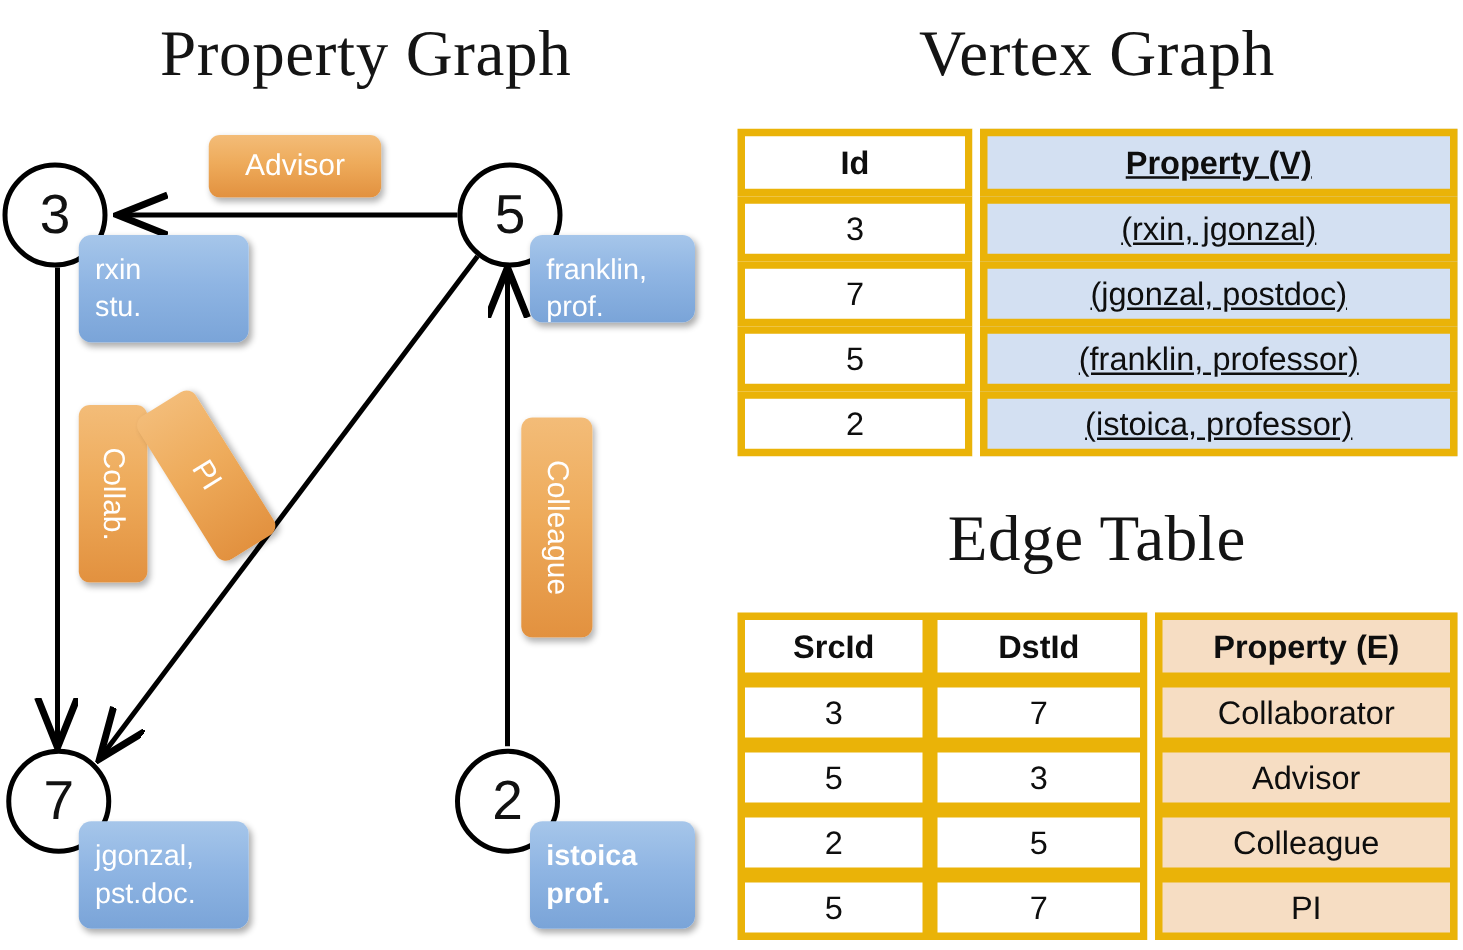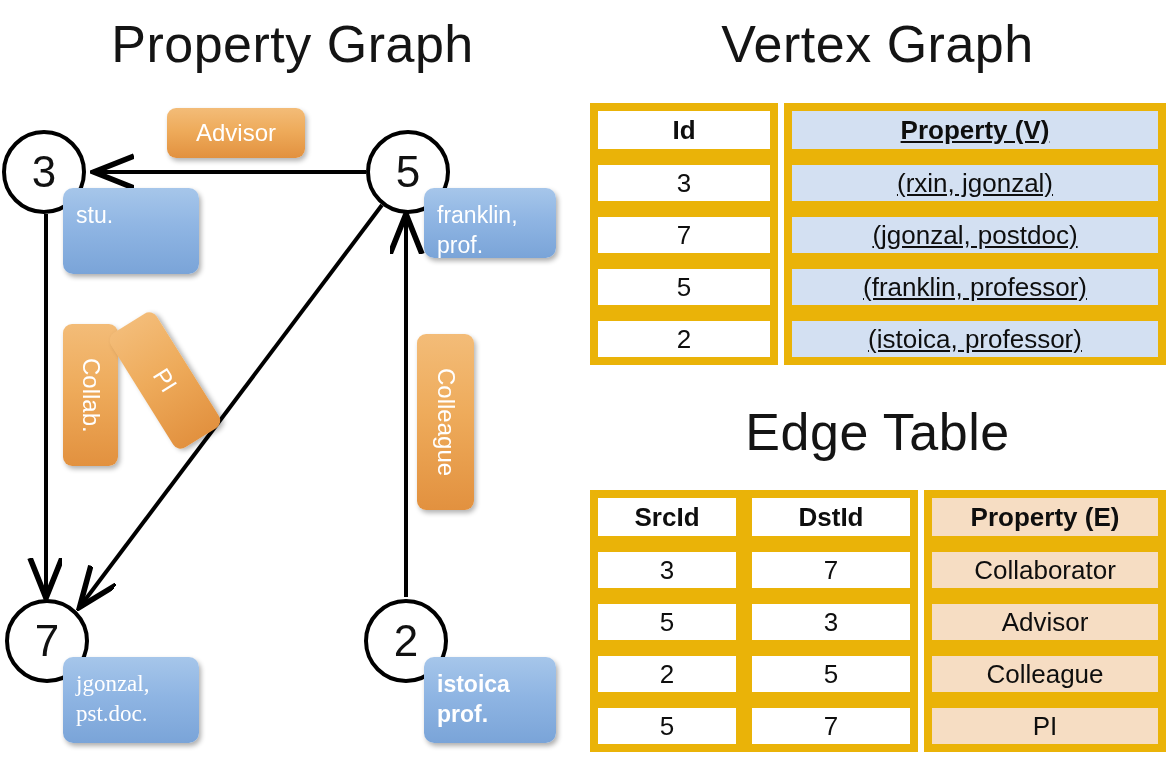--- a/index.html
+++ b/index.html
@@ -12,21 +12,21 @@
     height: 760px;
     position: relative;
     overflow: hidden;
     font-family: "Liberation Sans", sans-serif;
     color: #000;
   }
 
   
   .title {
     position: absolute;
-    font-family: Liberation Sans, sans-serif;
+    font-family: Liberation Serif, serif;
     font-weight: 300;
     font-size: 52px;
     letter-spacing: 0.5px;
     color: #141414;
     white-space: nowrap;
     text-align: center;
   }
   #title-property-graph { left: 0px;   top: 14px;  width: 585px; }
   #title-vertex-table   { left: 585px; top: 14px;  width: 585px; }
   #title-edge-table     { left: 585px; top: 402px; width: 585px; }
@@ -71,21 +71,21 @@
     font-family: "Liberation Sans", sans-serif;
     font-weight: 300;
     font-size: 23px;
     line-height: 30px;
     padding: 12px 0 0 13px;
     box-sizing: border-box;
     z-index: 8;
   }
   #vbox-rxin     { left: 63px;  top: 188px; width: 136px; height: 86px; }
   #vbox-franklin { left: 424px; top: 188px; width: 132px; height: 70px; }
-  #vbox-jgonzal  { left: 63px;  top: 657px; width: 136px; height: 86px; font-family: Liberation Serif, serif; }
+  #vbox-jgonzal  { left: 63px;  top: 657px; width: 136px; height: 86px; }
   #vbox-istoica  { left: 424px; top: 657px; width: 132px; height: 86px; font-weight: bold; }
 
   
   .ebox {
     position: absolute;
     border-radius: 9px;
     background: linear-gradient(to bottom, #f3bc78 0%, #eeab5b 45%, #e2913f 100%);
     box-shadow: 2px 3px 5px rgba(0,0,0,0.30);
     color: #ffffff;
     font-family: "Liberation Sans", sans-serif;
@@ -116,21 +116,21 @@
     position: absolute;
     border-collapse: separate;
     border-spacing: 0;
     table-layout: fixed;
     font-family: "Liberation Sans", sans-serif;
   }
   #vertex-table { left: 590px; top: 103px; width: 576px; }
   #edge-table   { left: 590px; top: 490px; width: 576px; }
 
   .tbl td, .tbl th {
-    border: 8px solid #eab308;
+    border: 6px solid #eab308;
     padding: 0;
     height: 52px;
     text-align: center;
     vertical-align: middle;
     font-weight: 300;
     font-size: 26px;
     color: #0e0e0e;
     background: #ffffff;
     box-sizing: border-box;
   }
@@ -184,20 +184,21 @@
     <span>5</span>
   </div>
   <div class="node" id="node-7">
     <span>7</span>
   </div>
   <div class="node" id="node-2">
     <span>2</span>
   </div>
 
   <div class="vbox" id="vbox-rxin">
+    <div>rxin</div>
     <div>stu.</div>
   </div>
   <div class="vbox" id="vbox-franklin">
     <div>franklin,</div>
     <div>prof.</div>
   </div>
   <div class="vbox" id="vbox-jgonzal">
     <div>jgonzal,</div>
     <div>pst.doc.</div>
   </div>

